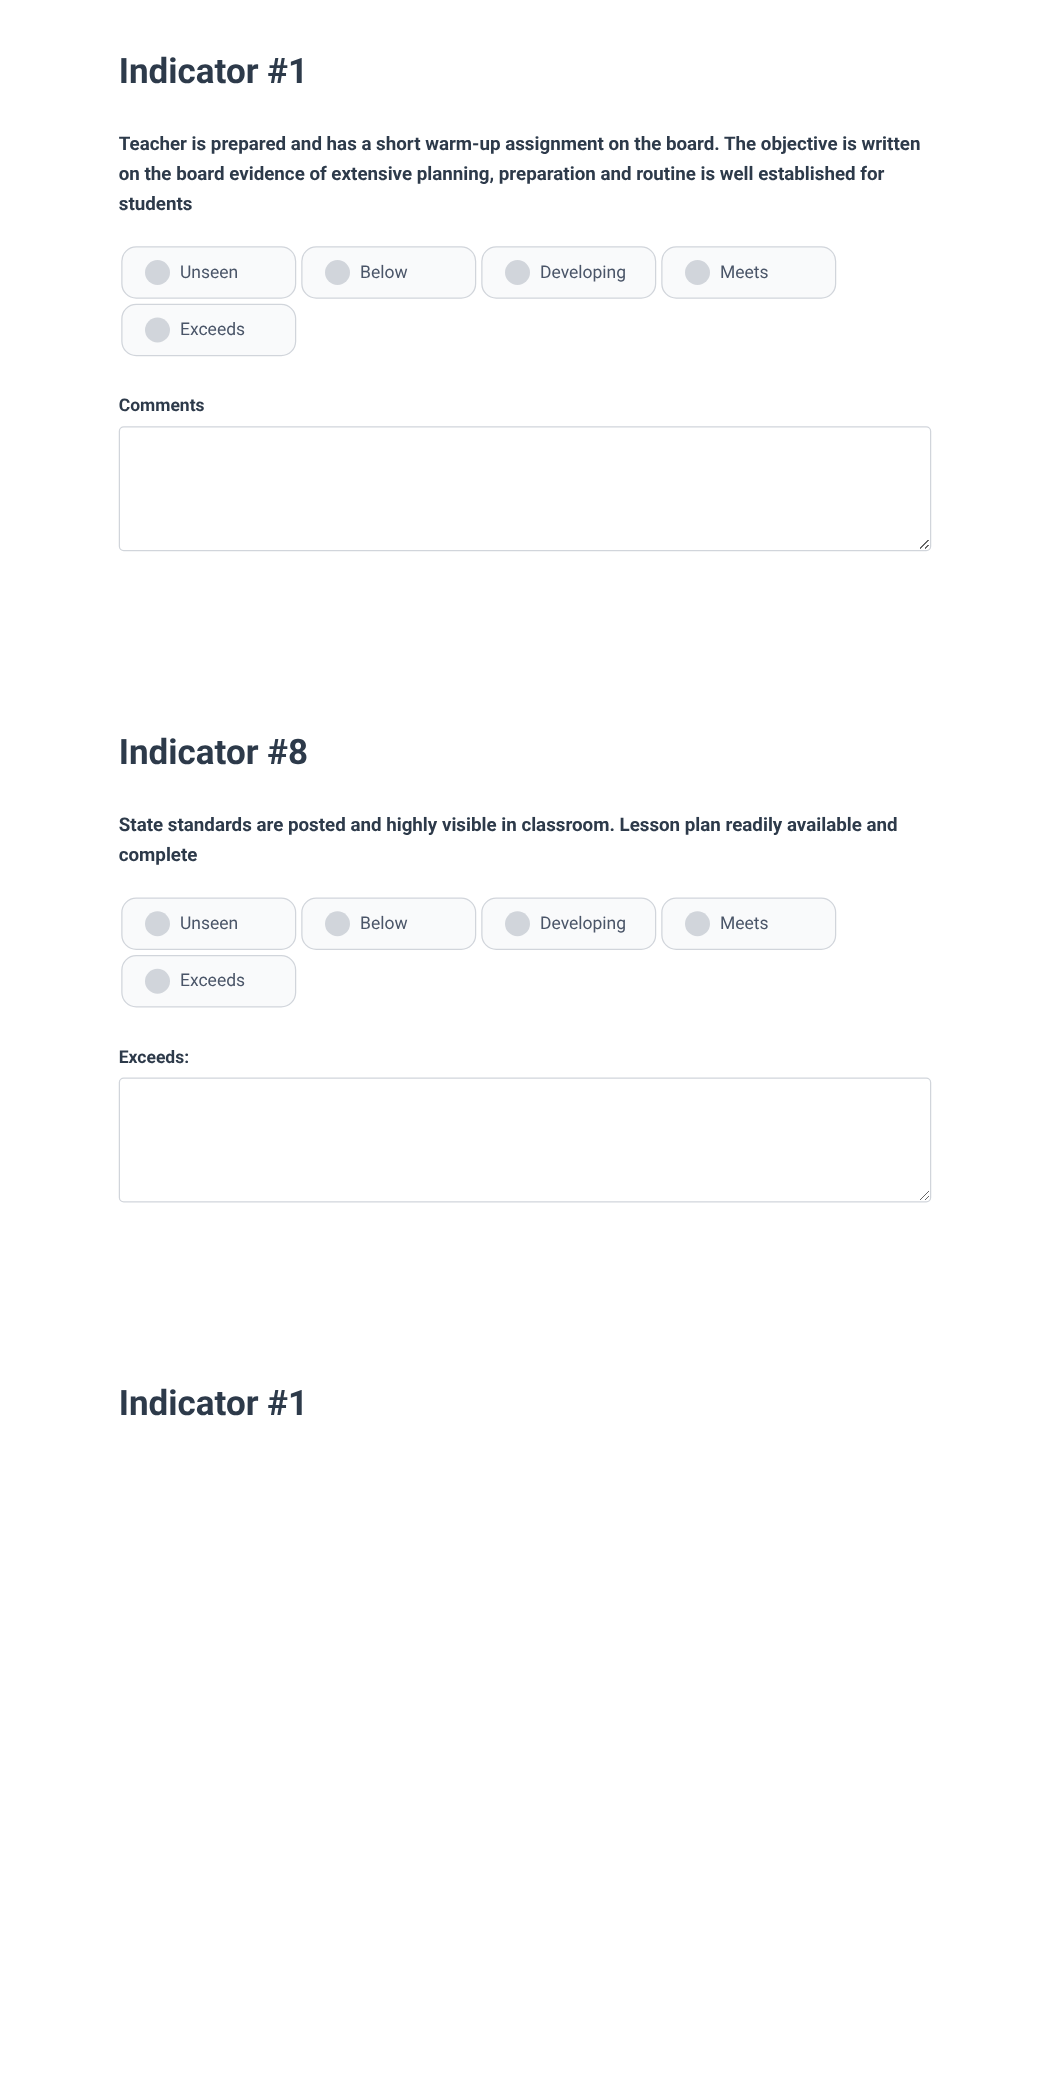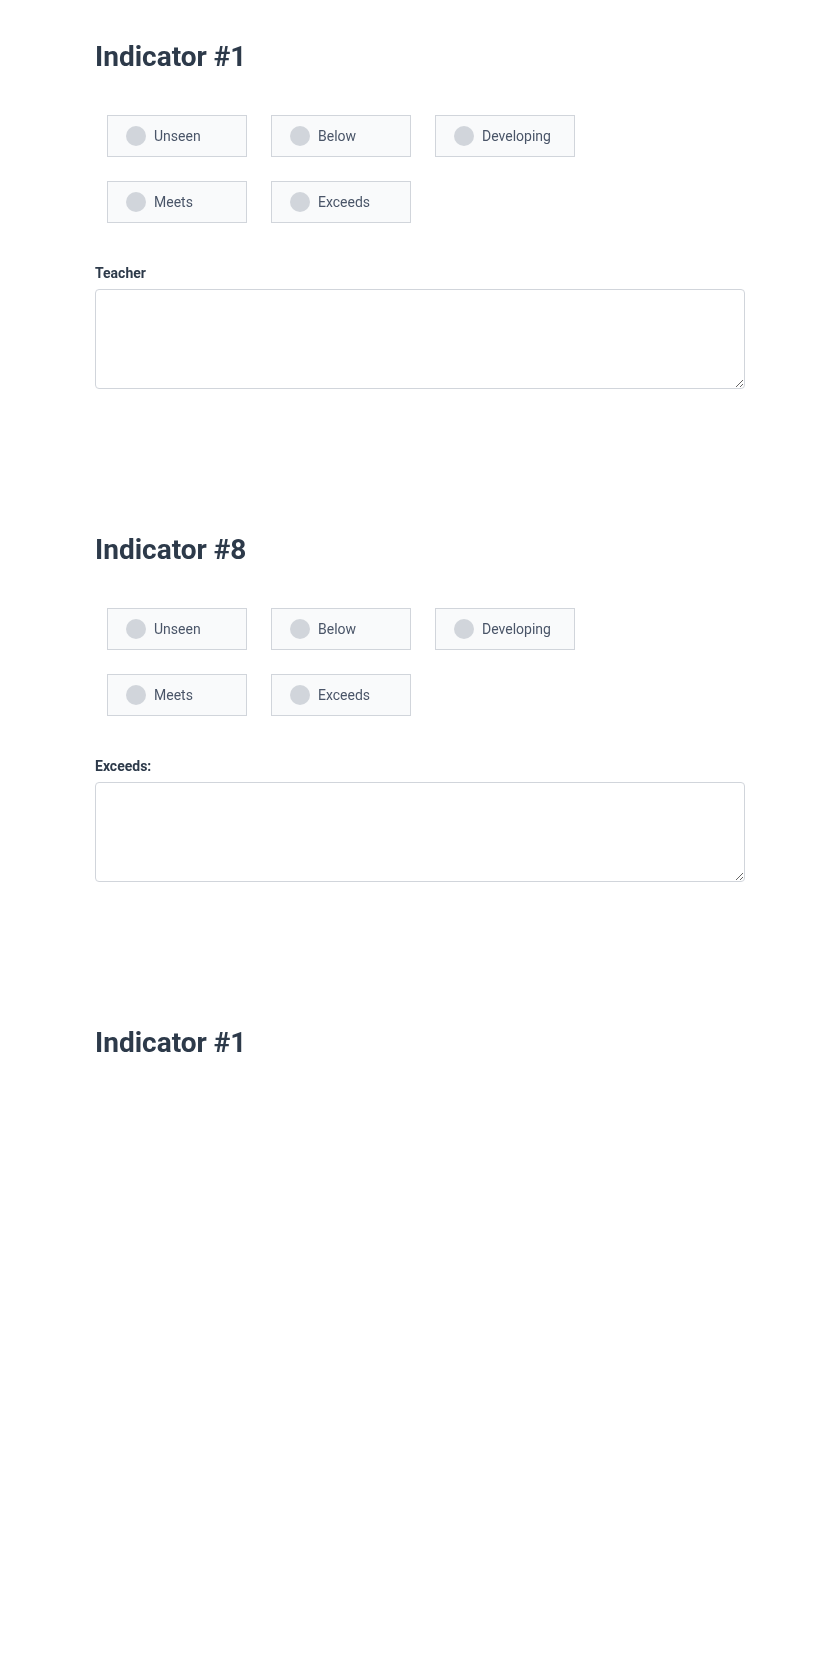--- a/index.html
+++ b/index.html
@@ -48,22 +48,22 @@
 
     .rating-option {
       display: flex;
       align-items: center;
       gap: 8px;
       border: 1px solid #d1d5db;
       padding: 10px 18px;
       cursor: pointer;
       background-color: #f9fafb;
       min-width: 140px;
-      margin: 12px;
-      border-radius: 0;
+      margin: 2px;
+      border-radius: 12px;
     }
 
     .radio-circle {
       width: 20px;
       height: 20px;
       border-radius: 50%;
       background-color: #d1d5db;
       flex-shrink: 0;
     }
 
@@ -96,20 +96,21 @@
       height: 80px;
     }
   </style>
 </head>
 <body>
 
 <div class="page-container">
 
   <div class="indicator-section">
     <h2 class="indicator-title">Indicator #1</h2>
+    <p class="indicator-description">Teacher is prepared and has a short warm-up assignment on the board. The objective is written on the board evidence of extensive planning, preparation and routine is well established for students</p>
 
     <div class="rating-options">
       <div class="rating-option">
         <div class="radio-circle"></div>
         <span class="rating-label">Unseen</span>
       </div>
       <div class="rating-option">
         <div class="radio-circle"></div>
         <span class="rating-label">Below</span>
       </div>
@@ -121,29 +122,30 @@
         <div class="radio-circle"></div>
         <span class="rating-label">Meets</span>
       </div>
       <div class="rating-option">
         <div class="radio-circle"></div>
         <span class="rating-label">Exceeds</span>
       </div>
     </div>
 
     <div>
-      <p class="comments-label">Teacher</p>
+      <p class="comments-label">Comments</p>
       <textarea class="comments-textarea" style=""></textarea>
     </div>
   </div>
 
   <div class="spacer"></div>
 
   <div class="indicator-section">
     <h2 class="indicator-title">Indicator #8</h2>
+    <p class="indicator-description">State standards are posted and highly visible in classroom. Lesson plan readily available and complete</p>
 
     <div class="rating-options">
       <div class="rating-option">
         <div class="radio-circle"></div>
         <span class="rating-label">Unseen</span>
       </div>
       <div class="rating-option">
         <div class="radio-circle"></div>
         <span class="rating-label">Below</span>
       </div>

